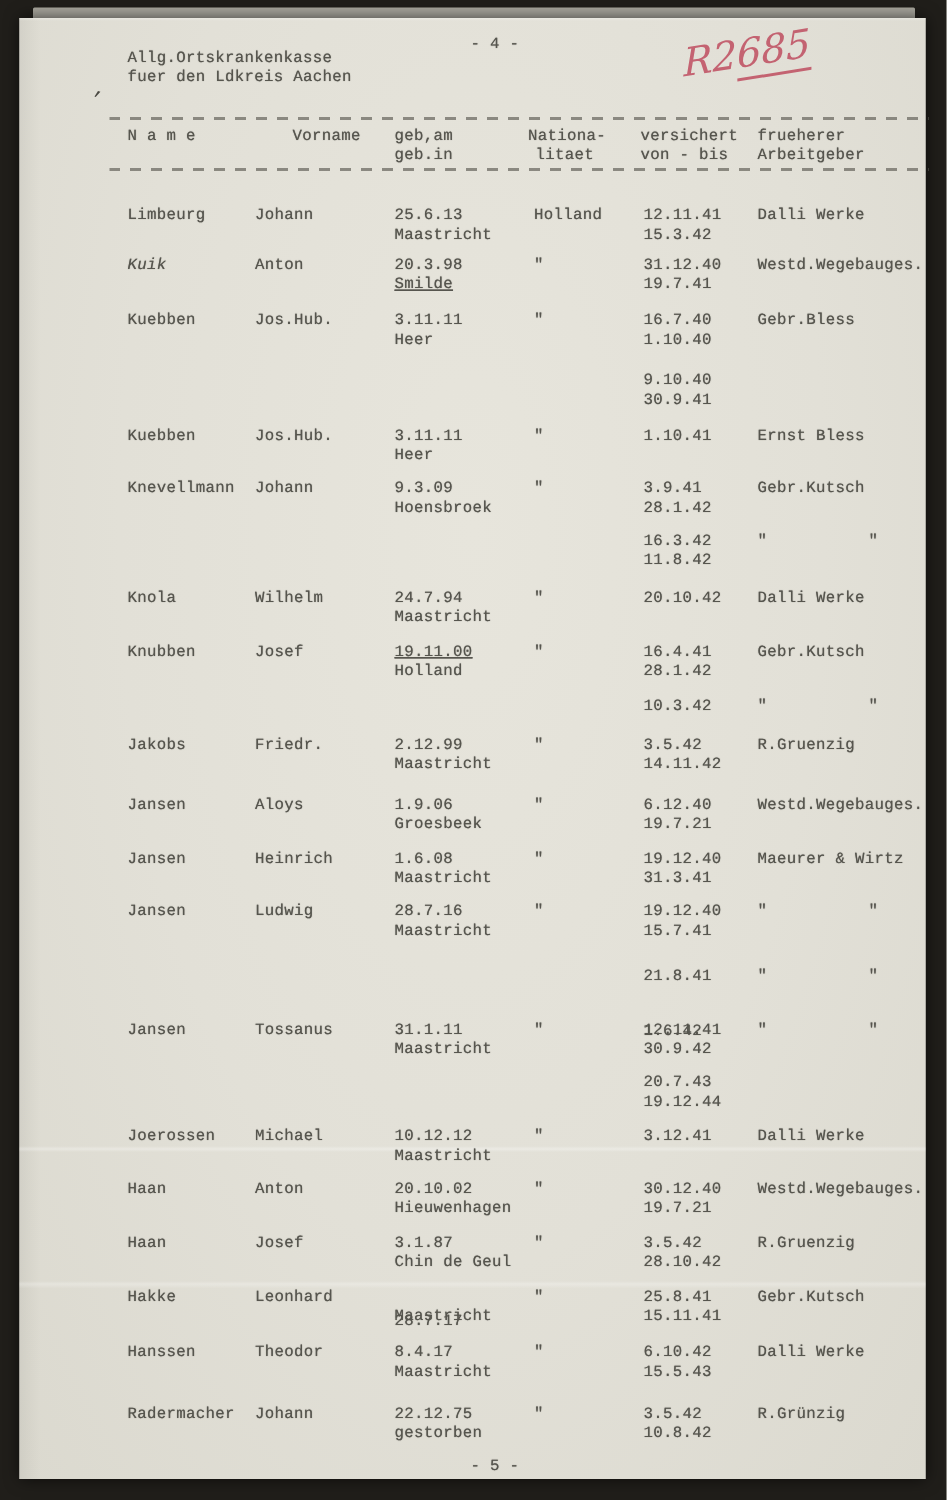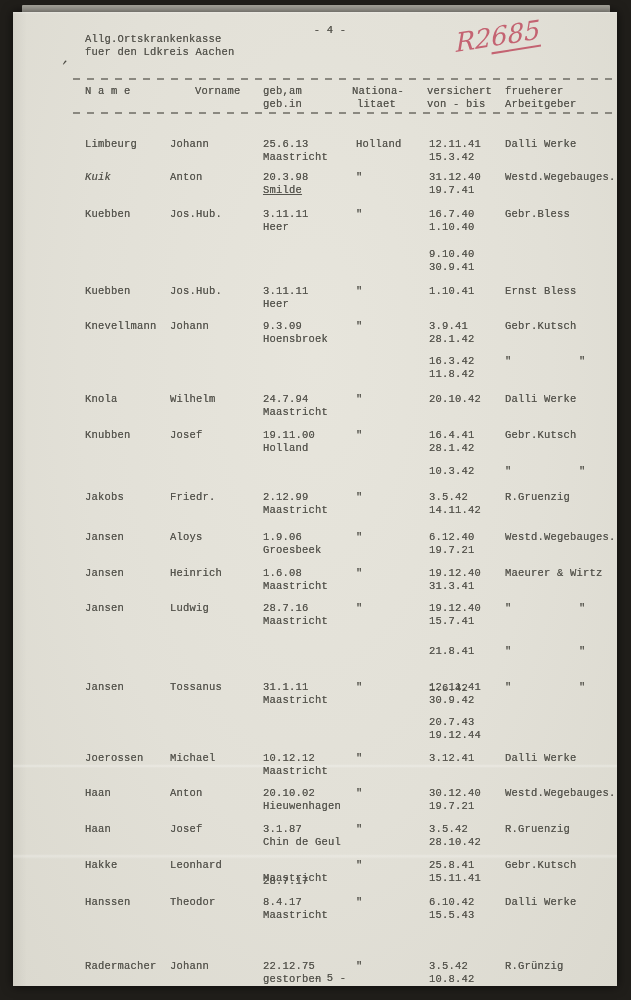--- a/index.html
+++ b/index.html
@@ -162,21 +162,21 @@
           <span class="cell" style="left: 157px; top: 0px;">Wilhelm</span>
           <span class="cell" style="left: 250px; top: 0px;">24.7.94</span>
           <span class="cell" style="left: 250px; top: 13px;">Maastricht</span>
           <span class="cell" style="left: 343px; top: 0px;">"</span>
           <span class="cell" style="left: 416px; top: 0px;">20.10.42</span>
           <span class="cell" style="left: 492px; top: 0px;">Dalli Werke</span>
         </div>
         <div class="trow" style="top: 417px;">
           <span class="cell" style="left: 72px; top: 0px;">Knubben</span>
           <span class="cell" style="left: 157px; top: 0px;">Josef</span>
-          <span class="cell" style="left: 250px; top: 0px;">19.11.00</span>
+          <span class="cell" style="left: 250px; top: 0px; text-decoration: underline;">19.11.00</span>
           <span class="cell" style="left: 250px; top: 13px;">Holland</span>
           <span class="cell" style="left: 343px; top: 0px;">"</span>
           <span class="cell" style="left: 416px; top: 0px;">16.4.41</span>
           <span class="cell" style="left: 416px; top: 13px;">28.1.42</span>
           <span class="cell" style="left: 492px; top: 0px;">Gebr.Kutsch</span>
         </div>
         <div class="trow" style="top: 453px;">
           <span class="cell" style="left: 416px; top: 0px;">10.3.42</span>
           <span class="cell" style="left: 492px; top: 0px;">"</span>
           <span class="cell" style="left: 566px; top: 0px;">"</span>
@@ -285,21 +285,21 @@
         <div class="trow" style="top: 884px;">
           <span class="cell" style="left: 72px; top: 0px;">Hanssen</span>
           <span class="cell" style="left: 157px; top: 0px;">Theodor</span>
           <span class="cell" style="left: 250px; top: 0px;">8.4.17</span>
           <span class="cell" style="left: 250px; top: 13px;">Maastricht</span>
           <span class="cell" style="left: 343px; top: 0px;">"</span>
           <span class="cell" style="left: 416px; top: 0px;">6.10.42</span>
           <span class="cell" style="left: 416px; top: 13px;">15.5.43</span>
           <span class="cell" style="left: 492px; top: 0px;">Dalli Werke</span>
         </div>
-        <div class="trow" style="top: 948px;">
+        <div class="trow" style="top: 925px;">
           <span class="cell" style="left: 72px; top: 0px;">Radermacher</span>
           <span class="cell" style="left: 157px; top: 0px;">Johann</span>
           <span class="cell" style="left: 250px; top: 0px;">22.12.75</span>
           <span class="cell" style="left: 250px; top: 13px;">gestorben</span>
           <span class="cell" style="left: 343px; top: 0px;">"</span>
           <span class="cell" style="left: 416px; top: 0px;">3.5.42</span>
           <span class="cell" style="left: 416px; top: 13px;">10.8.42</span>
           <span class="cell" style="left: 492px; top: 0px;">R.Grünzig</span>
         </div>
       </div>

